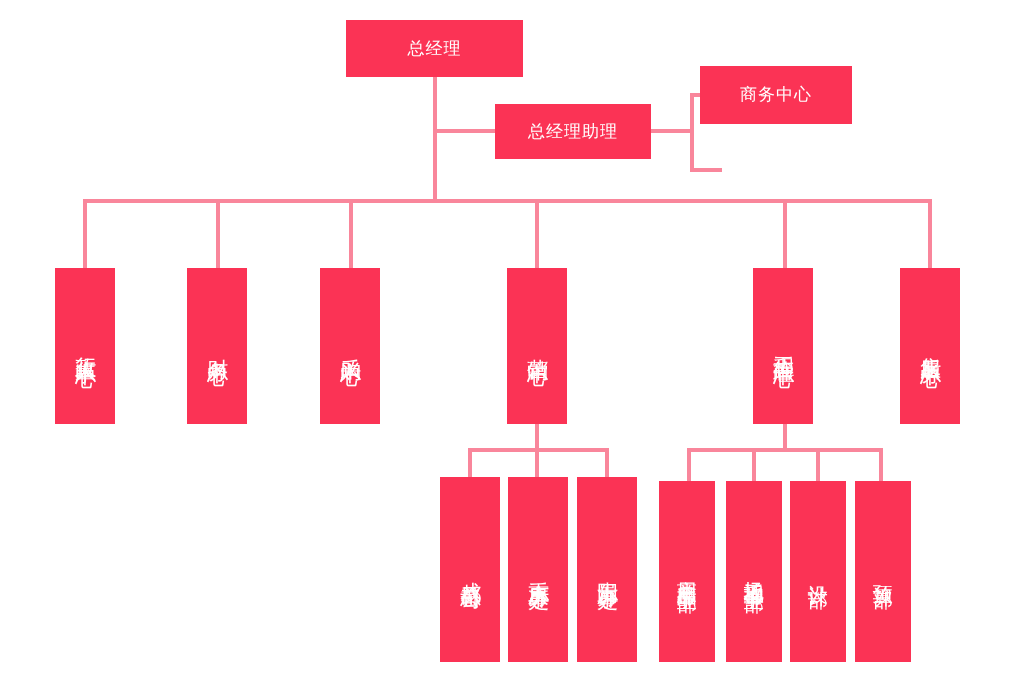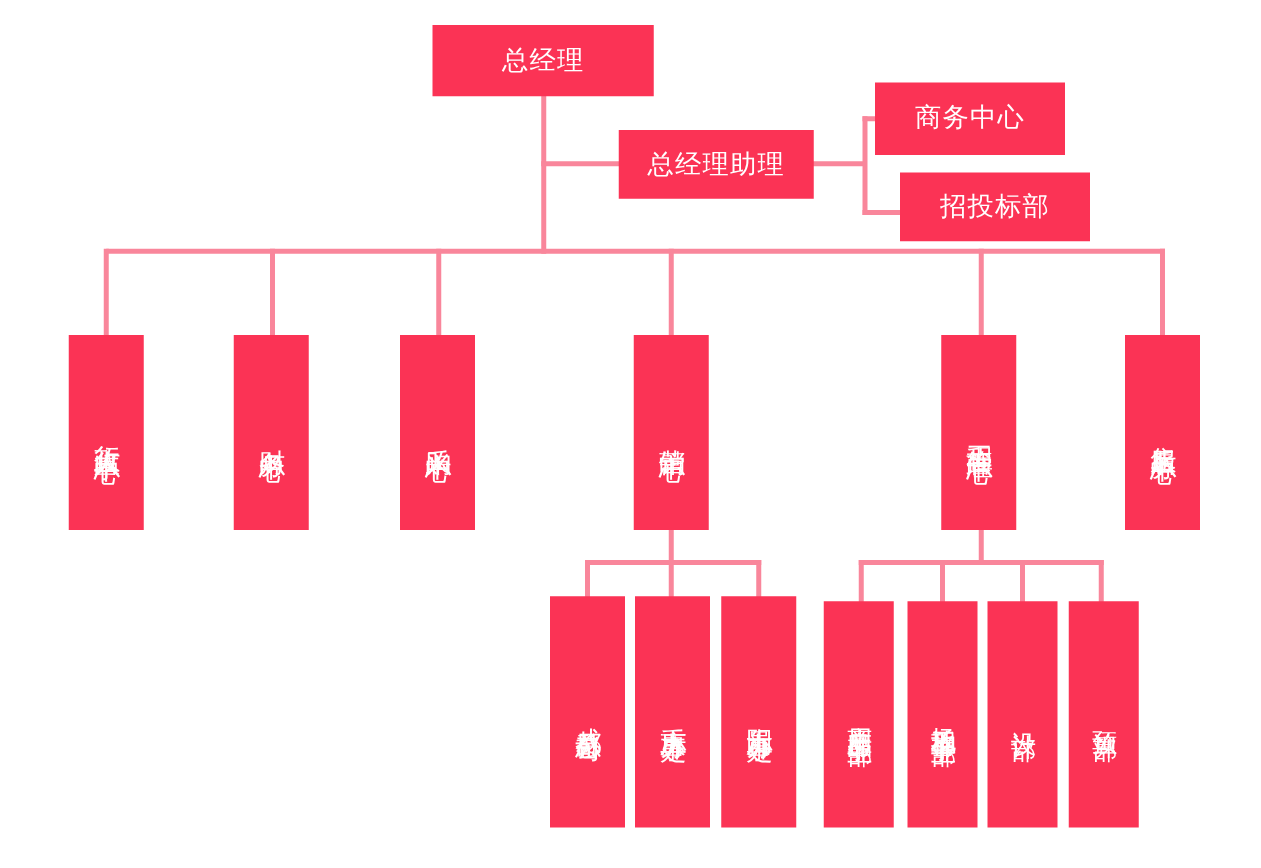--- a/index.html
+++ b/index.html
@@ -24,21 +24,21 @@
     display: flex;
     align-items: center;
     justify-content: center;
     text-align: center;
     box-sizing: border-box;
     line-height: 1.12;
     letter-spacing: 1px;
     z-index: 2;
   }
   .node.horiz {
-    font-size: 21px;
+    font-size: 17px;
   }
   .node.vert {
     writing-mode: vertical-rl;
     text-orientation: upright;
     font-size: 21px;
     letter-spacing: 2px;
   }
   .node.vert.small {
     font-size: 20px;
   }
@@ -85,21 +85,20 @@
   <div class="conn" style="left:752px; top:448px; width:4px; height:34px;"></div>
   <div class="conn" style="left:816px; top:448px; width:4px; height:34px;"></div>
   <div class="conn" style="left:879px; top:448px; width:4px; height:34px;"></div>
 
   <div class="node horiz" style="left:346px; top:20px; width:177px; height:57px;">总经理</div>
 
   <div class="node horiz" style="left:495px; top:104px; width:156px; height:55px;">总经理助理</div>
 
   <div class="node horiz" style="left:700px; top:66px; width:152px; height:58px;">商务中心</div>
 
-  <div class="node horiz" style="left:720px; top:138px; width:152px; height:55px;">招投标部</div>
 
   <div class="node vert" style="left:55px; top:268px; width:60px; height:156px;">行政人事中心</div>
 
   <div class="node vert" style="left:187px; top:268px; width:60px; height:156px;">财务中心</div>
 
   <div class="node vert" style="left:320px; top:268px; width:60px; height:156px;">采购中心</div>
 
   <div class="node vert" style="left:507px; top:268px; width:60px; height:156px;">营销中心</div>
 
   <div class="node vert" style="left:753px; top:268px; width:60px; height:156px;">工程管理中心</div>

